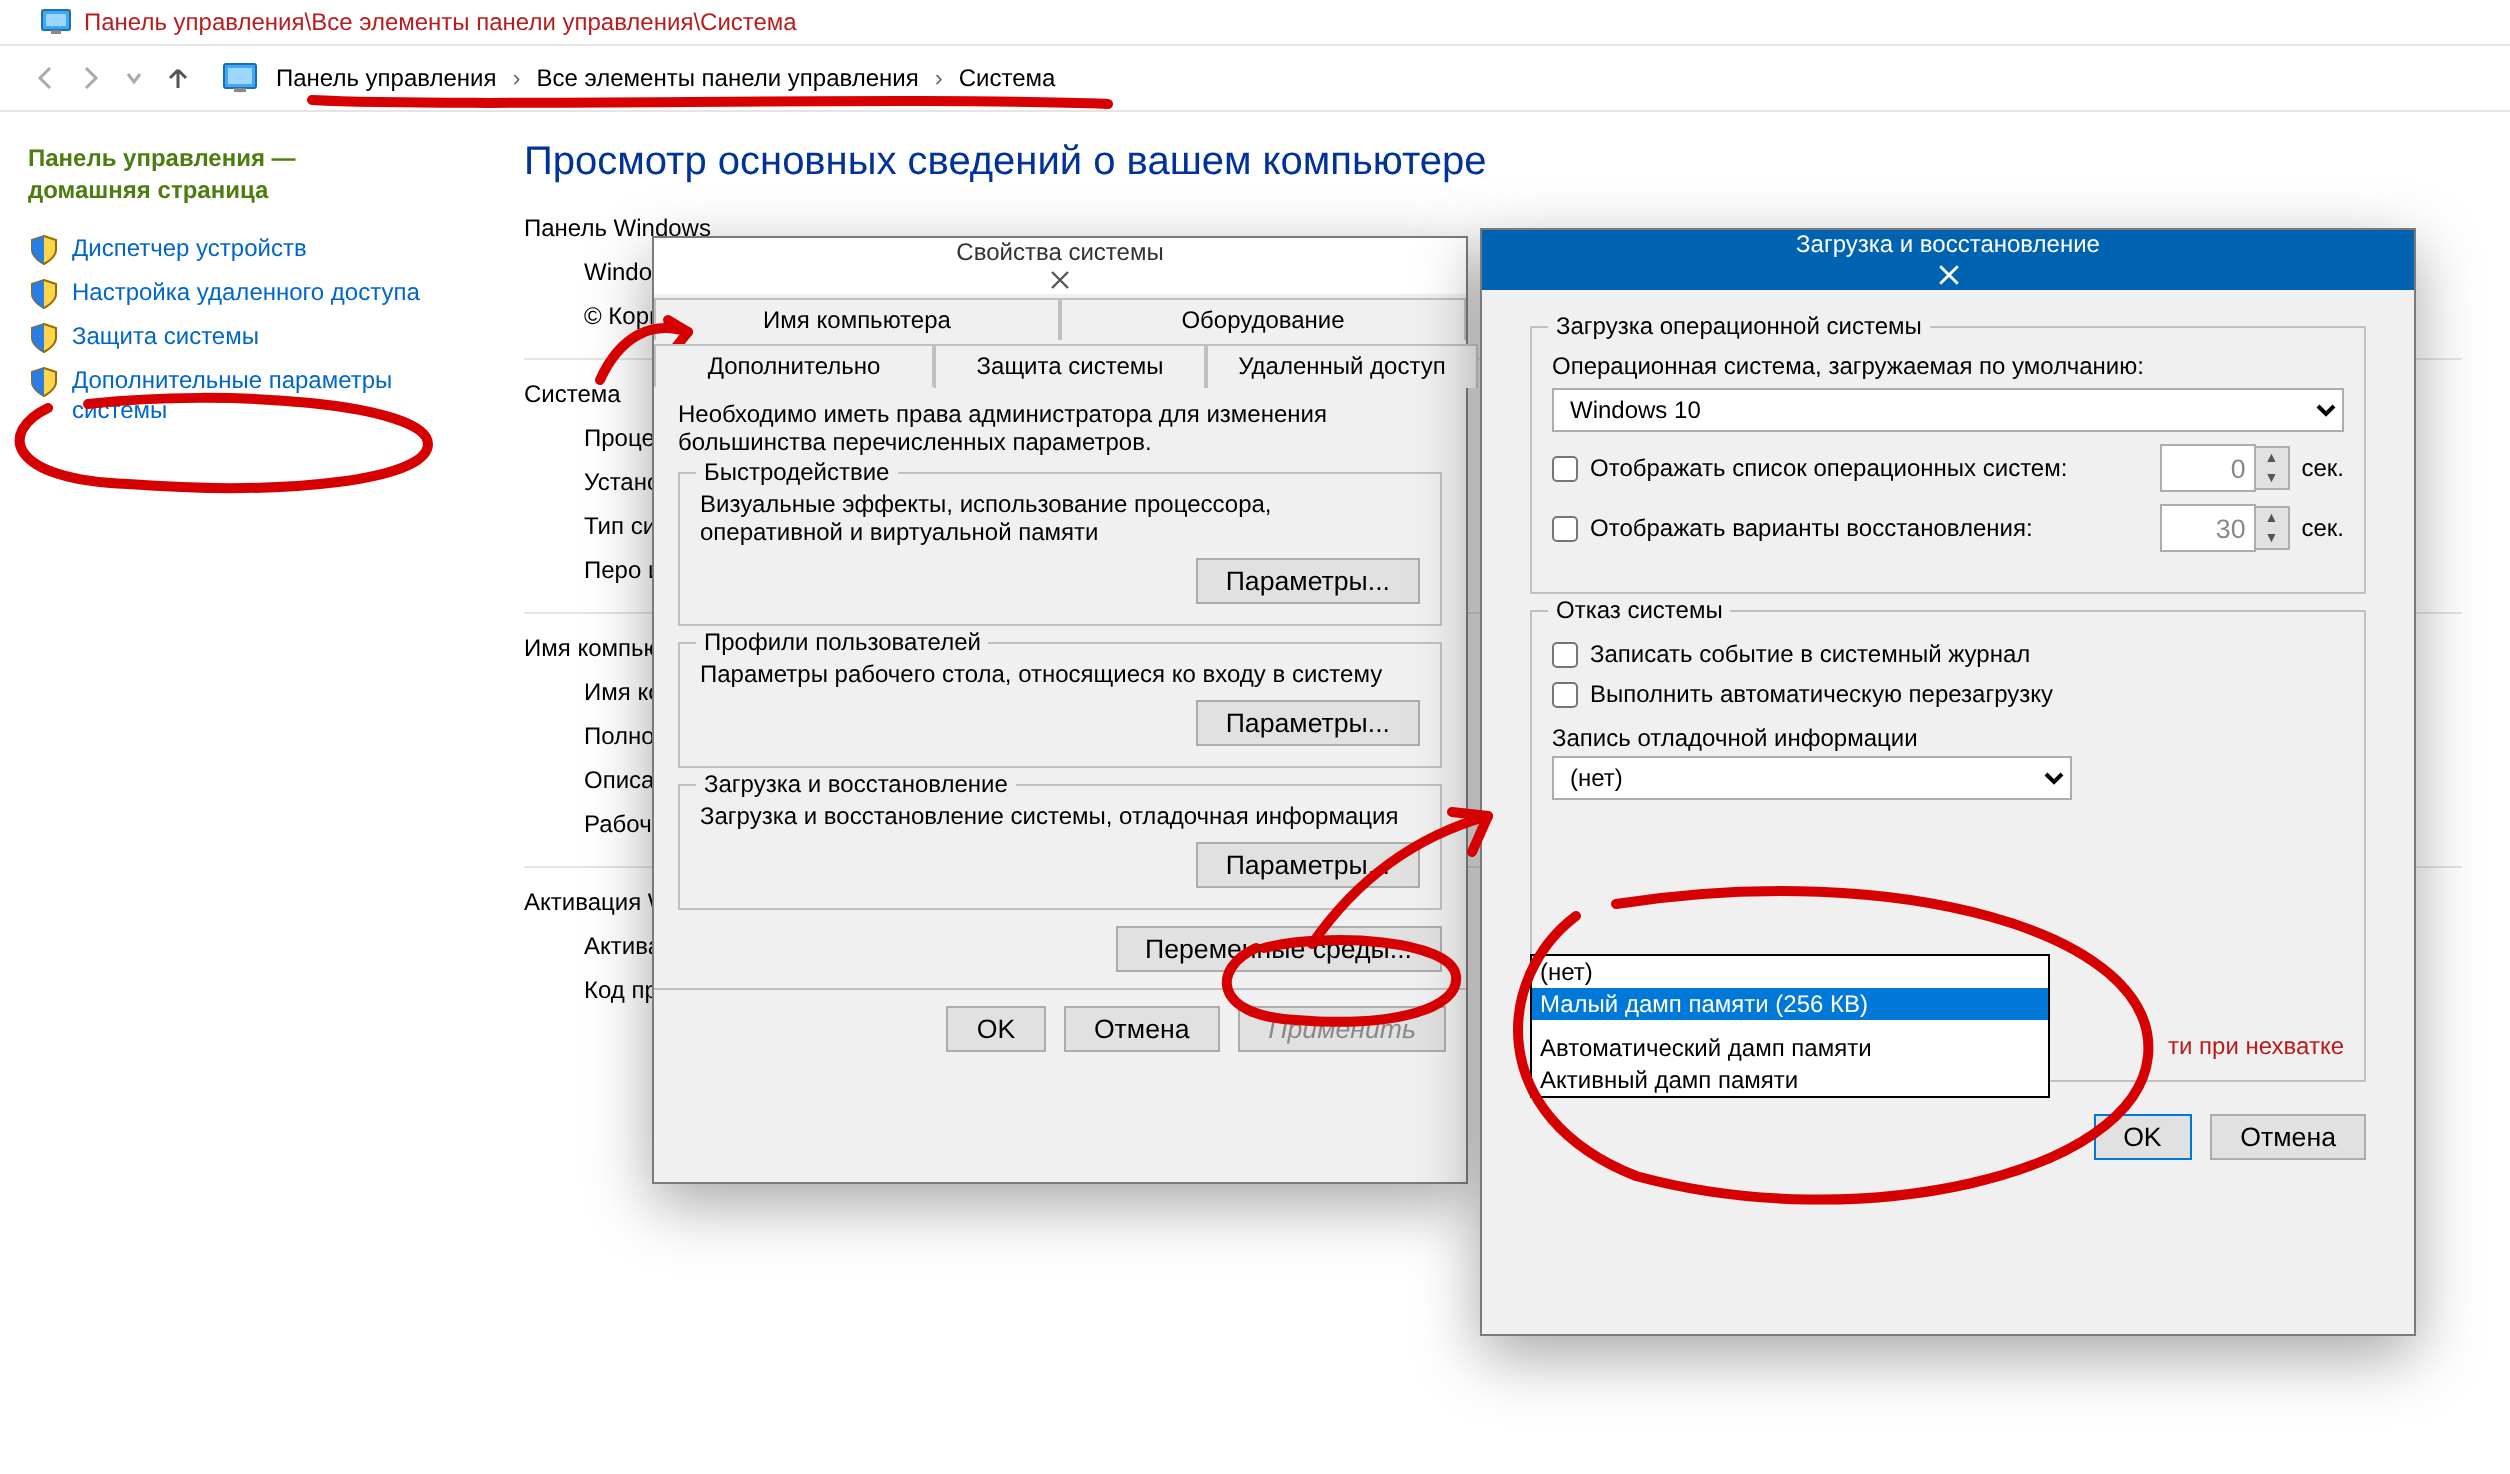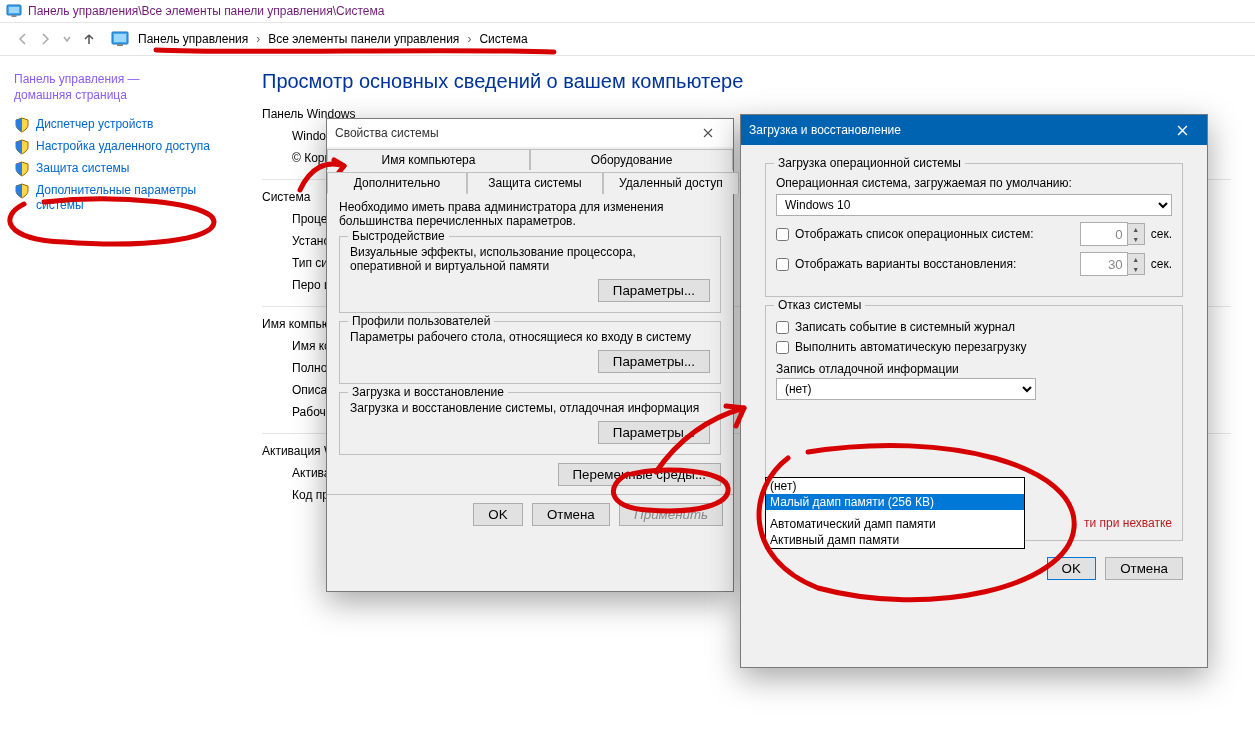--- a/index.html
+++ b/index.html
@@ -1,49 +1,49 @@
 <!DOCTYPE html>
 <html><head>
 <meta charset="utf-8">
 <style>
   html, body { margin:0; padding:0; font-family:"Segoe UI", Tahoma, sans-serif; font-size:12px; color:#000; background:#fff; }
   .window { width:1255px; height:737px; position:relative; background:#fff; color:#000; overflow:hidden; }
 
   
-  .titlebar { height:22px; display:flex; align-items:center; padding:0 6px; background:#fff; color:#701a75; font-size:12px; border-bottom:1px solid #e5e5e5; }
+  .titlebar { height:22px; display:flex; align-items:center; padding:0 20px; background:#fff; color:#b91c1c; font-size:12px; border-bottom:1px solid #e5e5e5; }
   .titlebar .cp-icon { width:16px; height:16px; margin-right:6px; }
 
   
   .addrbar { height:32px; display:flex; align-items:center; padding:0 12px; border-bottom:1px solid #e5e5e5; }
   .navbtn { width:22px; height:22px; display:flex; align-items:center; justify-content:center; color:#888; }
   .navbtn.enabled { color:#0066cc; }
   .navbtn svg { display:block; }
   .addr-icon { width:20px; height:20px; margin:0 8px 0 10px; }
   .crumbs { display:flex; align-items:center; color:#000; }
   .crumb { cursor:default; }
   .crumb-sep { margin:0 8px; color:#666; }
 
   
   .main { display:flex; position:absolute; top:54px; bottom:0; left:0; right:0; }
   .sidebar { width:218px; padding:18px 6px 6px 14px; border-right:0; }
-  .side-home { color:#8b5cf6; margin-bottom:14px; line-height:1.3; }
+  .side-home { color:#4d7c0f; margin-bottom:14px; line-height:1.3;font-weight:bold; }
   .side-item { display:flex; align-items:flex-start; margin:6px 0; color:#0066cc; }
   .shield { width:16px; height:16px; margin-right:6px; flex:none; }
   .side-item span { line-height:1.25; }
 
   .content { flex:1; padding:16px 24px; }
   .page-title { font-size:20px; color:#003399; font-weight:400; margin-bottom:14px; }
   .sec-header { font-size:12px; color:#000; margin:8px 0 4px 0; }
   .row { margin-left:30px; color:#000; padding:4px 0; }
   .divider { border-top:1px solid #e5e5e5; margin:10px 0; }
 
   
   .dlg { position:absolute; background:#fff; border:1px solid #7a7a7a; box-shadow:0 10px 30px rgba(0,0,0,0.35); }
   .dlg-sysprops { left:326px; top:118px; width:406px; height:472px; background:#f0f0f0; }
-  .dlg-tb { height:28px; display:flex; align-items:center; padding:0 8px; background:#fff; justify-content:space-between; }
+  .dlg-tb { height:28px; display:flex; align-items:center; padding:0 8px; background:#fff; justify-content:space-between;flex-direction:column; }
   .dlg-tb .title { color:#333; }
   .dlg-close { width:34px; height:22px; display:flex; align-items:center; justify-content:center; color:#555; }
   .tabs { display:flex; background:#f0f0f0; border-bottom:1px solid #c0c0c0; height:44px; flex-wrap:wrap; }
   .tab { border:1px solid #c0c0c0; border-bottom:none; background:#f0f0f0; padding:3px 0; margin-top:2px; text-align:center; position:relative; }
   .tab.active { background:#f0f0f0; z-index:2; border-bottom:1px solid #f0f0f0; }
   .tabrow { display:flex; width:100%; }
   .tabrow .tab { flex:1; }
   .tabbody { padding:8px 12px; background:#f0f0f0; font-size:12px; }
   .group { border:1px solid #c0c0c0; padding:8px 10px 10px 10px; margin:8px 0; position:relative; }
   .group-title { position:absolute; top:-8px; left:8px; background:#f0f0f0; padding:0 4px; color:#000; }

